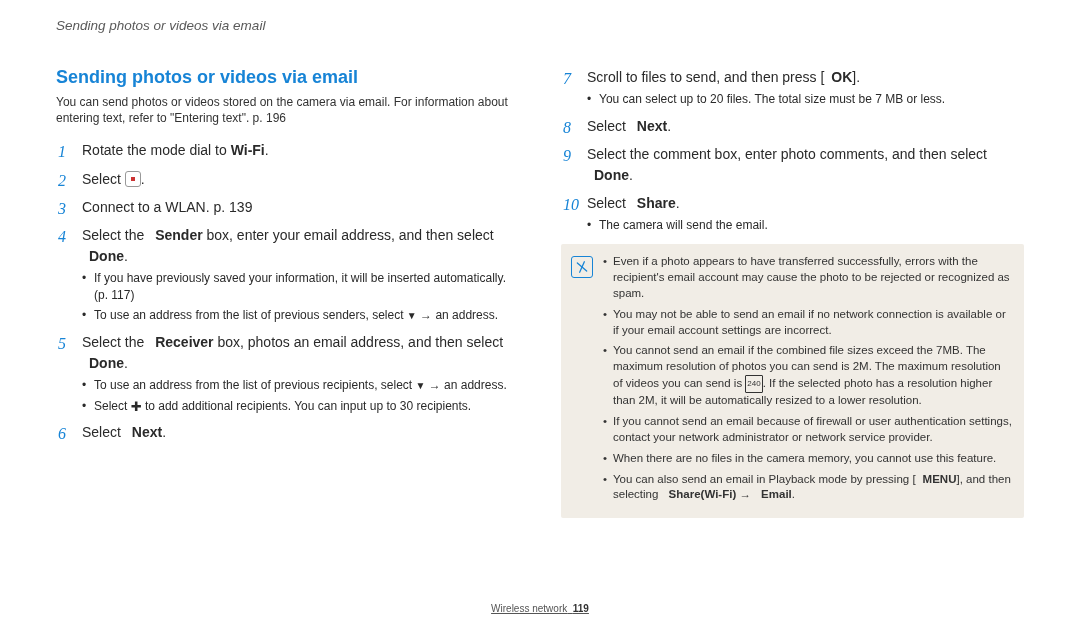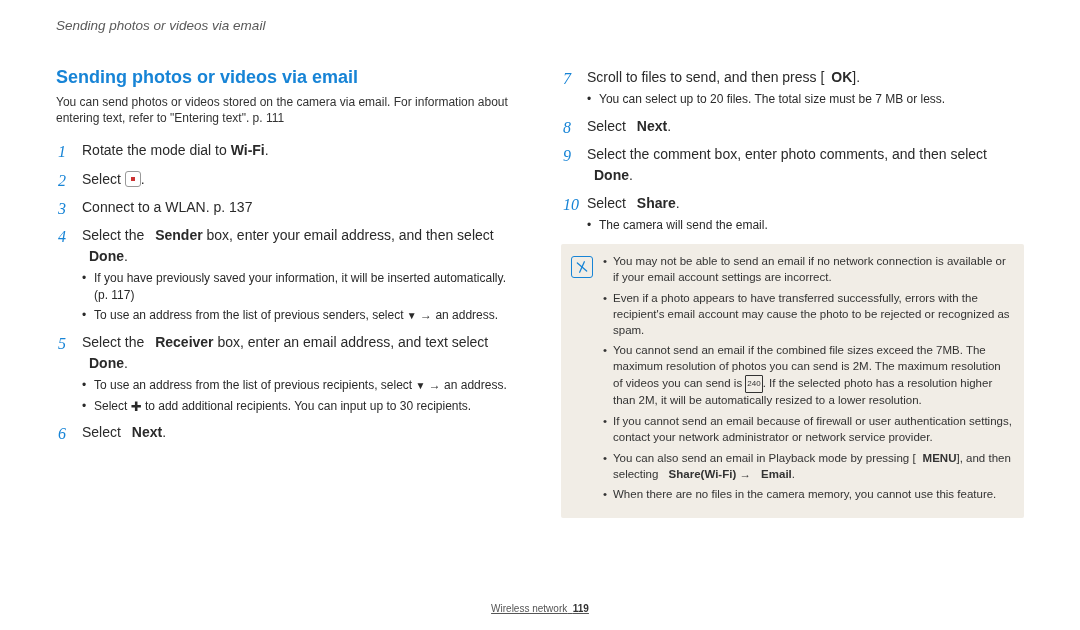--- a/index.html
+++ b/index.html
@@ -155,41 +155,41 @@
 </style>
 </head>
 <body>
 
 <div class="page">
   <div class="header">Sending photos or videos via email</div>
 
   <div class="columns">
     <div class="col">
       <h2 class="section-title">Sending photos or videos via email</h2>
-      <p class="intro">You can send photos or videos stored on the camera via email. For information about entering text, refer to "Entering text". p. 111</p>
+      <p class="intro">You can send photos or videos stored on the camera via email. For information about entering text, refer to "Entering text". p. 196</p>
 
       <ol class="steps">
         <li>
           <span>Rotate the mode dial to </span><span class="wifi-glyph">Wi-Fi</span><span>.</span>
         </li>
         <li>
           <span>Select </span><span class="email-icon"></span><span>.</span>
         </li>
-        <li>Connect to a WLAN. p. 137</li>
+        <li>Connect to a WLAN. p. 139</li>
         <li>
           <span>Select the </span><span class="b">Sender</span><span> box, enter your email address, and then select </span><span class="b">Done</span><span>.</span>
           <ul class="sub">
             <li>If you have previously saved your information, it will be inserted automatically. (p. 117)</li>
             <li>
               <span>To use an address from the list of previous senders, select </span><span class="icon-glyph tri">▼</span><span> → an address.</span>
             </li>
           </ul>
         </li>
         <li>
-          <span>Select the </span><span class="b">Receiver</span><span> box, enter an email address, and text select </span><span class="b">Done</span><span>.</span>
+          <span>Select the </span><span class="b">Receiver</span><span> box, photos an email address, and then select </span><span class="b">Done</span><span>.</span>
           <ul class="sub">
             <li>
               <span>To use an address from the list of previous recipients, select </span><span class="icon-glyph tri">▼</span><span> → an address.</span>
             </li>
             <li>
               <span>Select </span><span class="icon-glyph">✚</span><span> to add additional recipients. You can input up to 30 recipients.</span>
             </li>
           </ul>
         </li>
         <li>
@@ -221,30 +221,30 @@
       </ol>
 
       <div class="note-box">
         <div class="note-icon">
           <svg width="14" height="14" viewBox="0 0 24 24" fill="none" stroke="currentColor" stroke-width="2.2" stroke-linecap="round">
             <line x1="16" y1="3" x2="8" y2="21"></line>
             <path d="M4 5 L20 19"></path>
           </svg>
         </div>
         <ul>
+          <li>Even if a photo appears to have transferred successfully, errors with the recipient's email account may cause the photo to be rejected or recognized as spam.</li>
           <li>You may not be able to send an email if no network connection is available or if your email account settings are incorrect.</li>
-          <li>Even if a photo appears to have transferred successfully, errors with the recipient's email account may cause the photo to be rejected or recognized as spam.</li>
           <li>
             <span>You cannot send an email if the combined file sizes exceed the 7MB. The maximum resolution of photos you can send is 2M. The maximum resolution of videos you can send is </span><span class="res-icon">240</span><span>. If the selected photo has a resolution higher than 2M, it will be automatically resized to a lower resolution.</span>
           </li>
           <li>If you cannot send an email because of firewall or user authentication settings, contact your network administrator or network service provider.</li>
+          <li>When there are no files in the camera memory, you cannot use this feature.</li>
           <li>
             <span>You can also send an email in Playback mode by pressing [</span><span class="b">MENU</span><span>], and then selecting </span><span class="b">Share(Wi-Fi)</span><span> → </span><span class="b">Email</span><span>.</span>
           </li>
-          <li>When there are no files in the camera memory, you cannot use this feature.</li>
         </ul>
       </div>
     </div>
   </div>
 </div>
 
 <div class="footer">
   <span>Wireless network</span>&nbsp;&nbsp;<span class="pg">119</span>
 </div>
 

